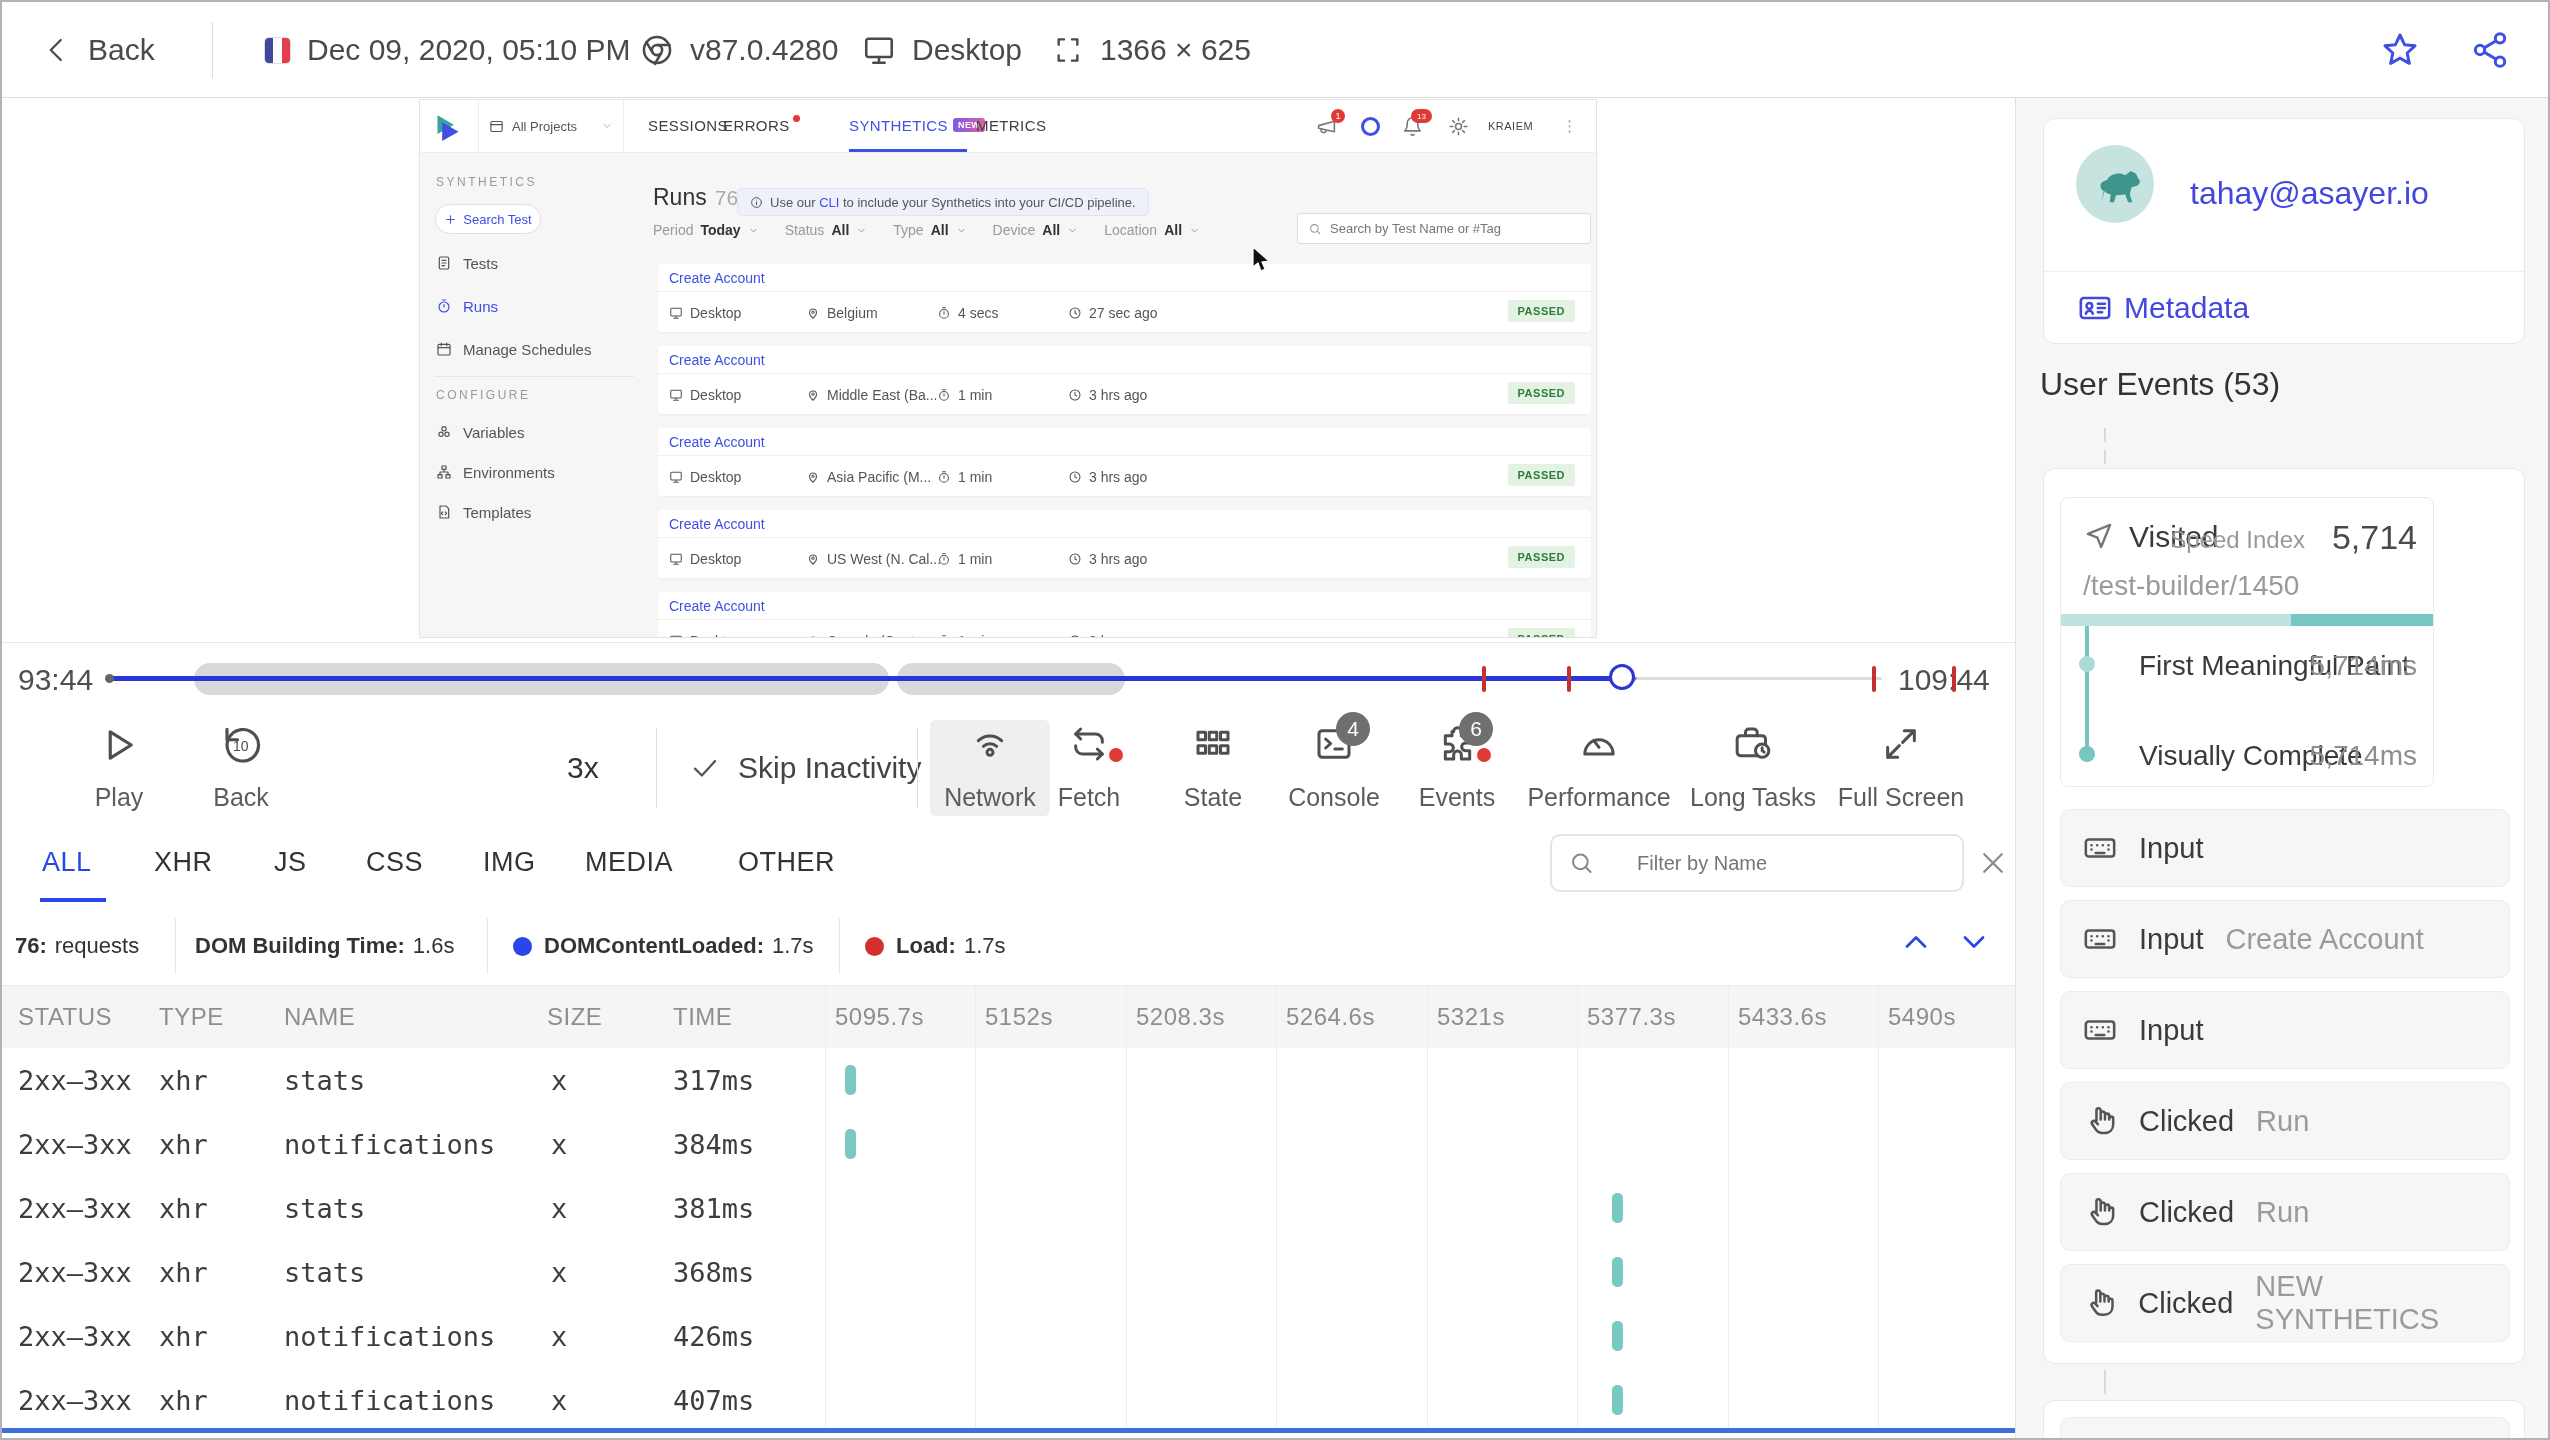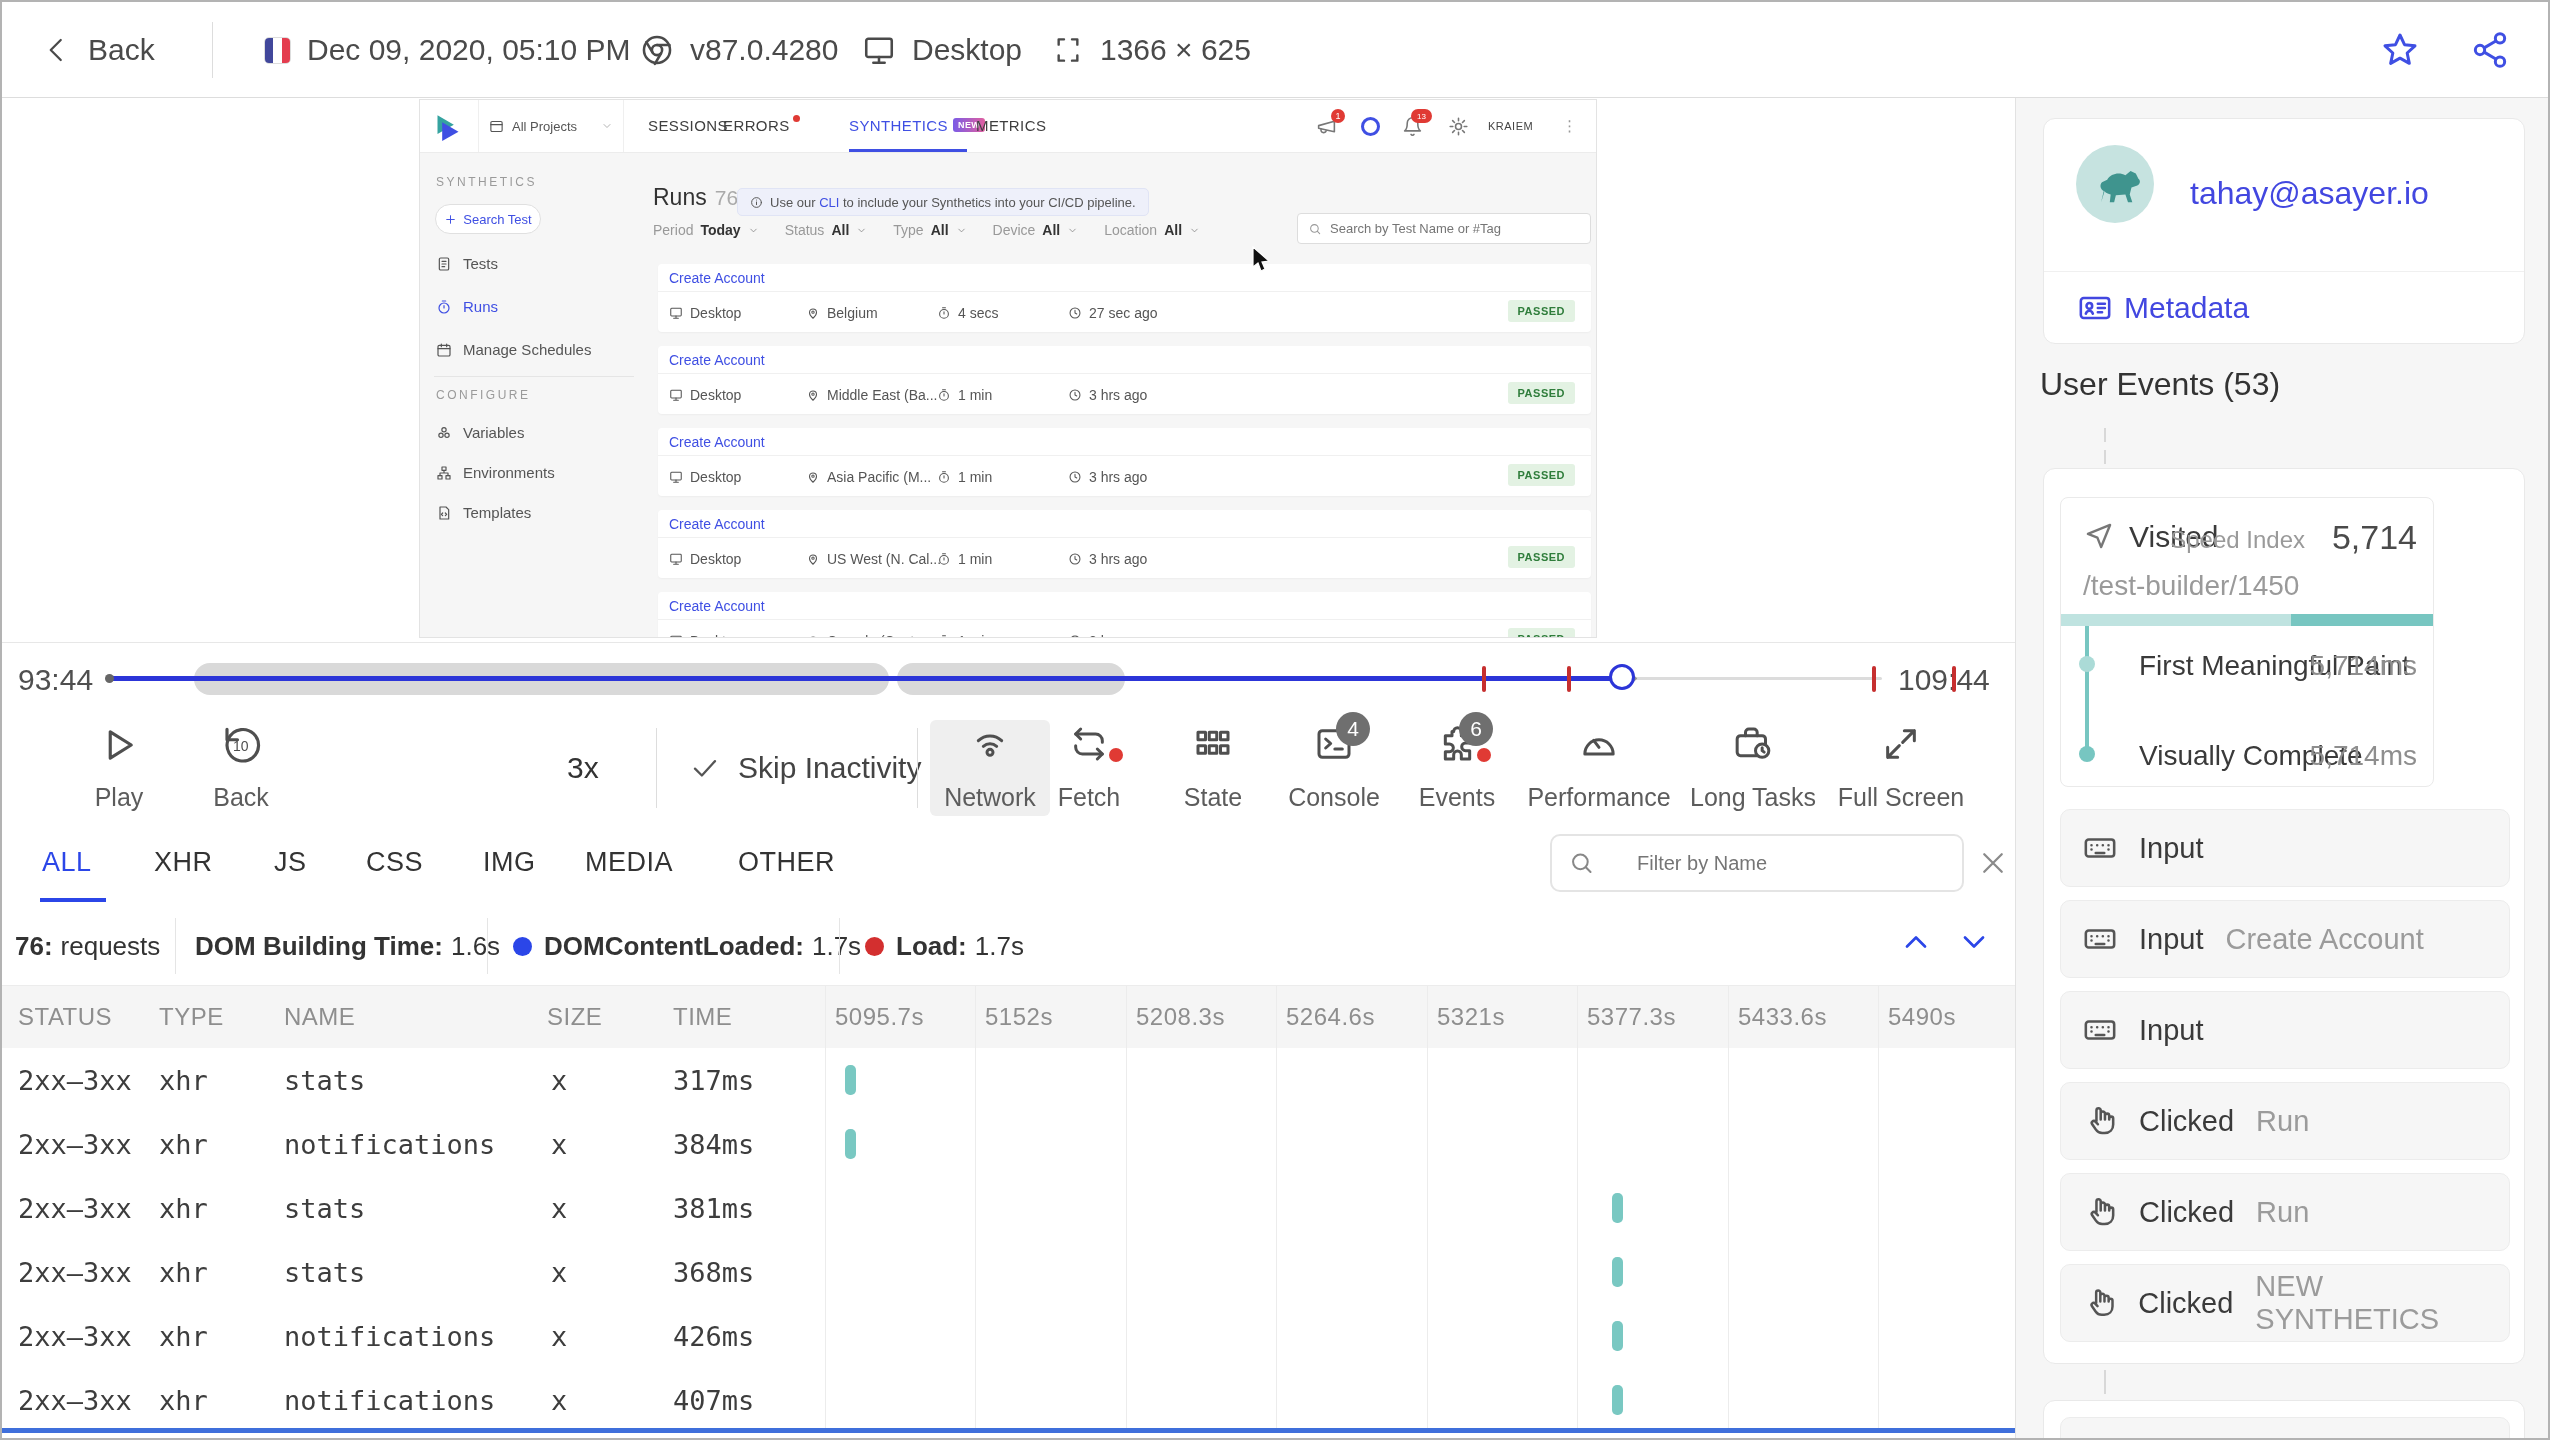--- a/index.html
+++ b/index.html
@@ -15,41 +15,41 @@
   .flex{display:flex;align-items:center}
   .ic{fill:none;stroke:currentColor;stroke-width:1.8;stroke-linecap:round;stroke-linejoin:round;display:block}
   input{font-family:"Liberation Sans",sans-serif;border:none;outline:none;background:transparent}
   
   #topbar{left:0;top:0;width:2550px;height:96px;background:#fff;border-bottom:1px solid #ddd;color:#4a4a4a}
   .tb-item{position:absolute;top:0;height:96px;display:flex;align-items:center;gap:16px;font-size:30px;color:#4a4a4a}
   
   #stage{left:0;top:96px;width:2013px;height:544px;background:#fff}
   #app{position:absolute;left:417px;top:1px;width:1178px;height:539px;background:#f6f6f6;border:1px solid #e3e3e3;overflow:hidden;font-size:14px;color:#555}
   .apptab{position:absolute;top:0;height:50px;display:flex;align-items:center;font-size:15px;letter-spacing:.4px;color:#3e3e3e;font-weight:500}
-  .sideitem{position:absolute;left:16px;display:flex;align-items:center;gap:11px;font-size:15px;color:#555}
+  .sideitem{position:absolute;left:16px;display:flex;gap:11px;font-size:15px;color:#555}
   .seclab{position:absolute;left:16px;font-size:12px;letter-spacing:2.5px;color:#9a9a9a}
   .runcard{position:absolute;left:238px;width:933px;height:68px;background:#fff;border-radius:4px;box-shadow:0 1px 2px rgba(0,0,0,.04)}
   .rc-title{position:absolute;left:11px;top:0;height:27px;display:flex;align-items:center;font-size:14px;color:var(--blue)}
   .rc-row{position:absolute;left:0;top:27px;width:100%;height:41px;border-top:1px solid #f0f0f0}
   .rc-cell{position:absolute;top:0;height:41px;display:flex;align-items:center;gap:7px;font-size:14px;color:#555}
   .badge-pass{position:absolute;right:16px;top:8px;background:var(--green-bg);color:var(--green);font-size:11px;font-weight:bold;padding:5px 10px;border-radius:3px;letter-spacing:.5px}
   
   #tlrow{left:0;top:640px;width:2013px;height:72px;background:#fff;border-top:1px solid #e7e7e7}
   .redtick{position:absolute;top:23px;width:4px;height:26px;background:#c62f2f;border-radius:2px}
   
   #ctrlrow{left:0;top:712px;width:2013px;height:108px;background:#fff}
   .ctrl{position:absolute;top:10px;width:130px;height:88px;display:flex;flex-direction:column;align-items:center;justify-content:space-between;color:#4f4f4f}
   .ctrl .lbl{font-size:25px;color:#5c5c5c;white-space:nowrap}
   .cbadge{position:absolute;top:-12px;right:-16px;width:34px;height:34px;border-radius:50%;background:#6f6f6f;color:#fff;font-size:21px;display:flex;align-items:center;justify-content:center}
   .rdot{position:absolute;right:-14px;bottom:2px;width:14px;height:14px;border-radius:50%;background:var(--red)}
   .vsep{position:absolute;top:14px;width:1px;height:80px;background:#ddd}
   
   #net{left:0;top:820px;width:2013px;height:620px;background:#fff}
   .ntab{position:absolute;top:0;height:80px;display:flex;align-items:center;font-size:27px;font-weight:500;color:#333;letter-spacing:.5px}
-  .sumseg{position:absolute;top:84px;height:80px;display:flex;align-items:center;gap:12px;font-size:26px;color:#333}
+  .sumseg{position:absolute;top:84px;height:80px;display:flex;align-items:center;gap:12px;font-size:22px;color:#333}
   .colsep{position:absolute;top:164px;width:1px;height:442px;background:#ececec}
   .nhead{position:absolute;top:164px;height:62px;display:flex;align-items:center;font-size:24px;color:#8e8e8e;letter-spacing:.5px}
   .nrow-cell{position:absolute;height:64px;display:flex;align-items:center;font-family:"DejaVu Sans Mono",monospace;font-size:27px;color:#3d3d3d}
   .wbar{position:absolute;top:17px;width:11px;height:30px;border-radius:5px;background:var(--teal)}
   
   #rsb{left:2013px;top:96px;width:537px;height:1344px;background:#f6f6f6;border-left:1px solid #e2e2e2;overflow:hidden}
   .card{position:absolute;background:#fff;border:1px solid #e9e9e9;border-radius:12px}
   .evitem{position:absolute;left:16px;width:450px;height:78px;background:#f6f6f6;border:1px solid #ececec;border-radius:10px;display:flex;align-items:center;padding-left:22px;gap:22px}
   .evlab{font-size:29px;color:#3a3a3a}
   .evval{font-size:29px;color:#9b9b9b}

